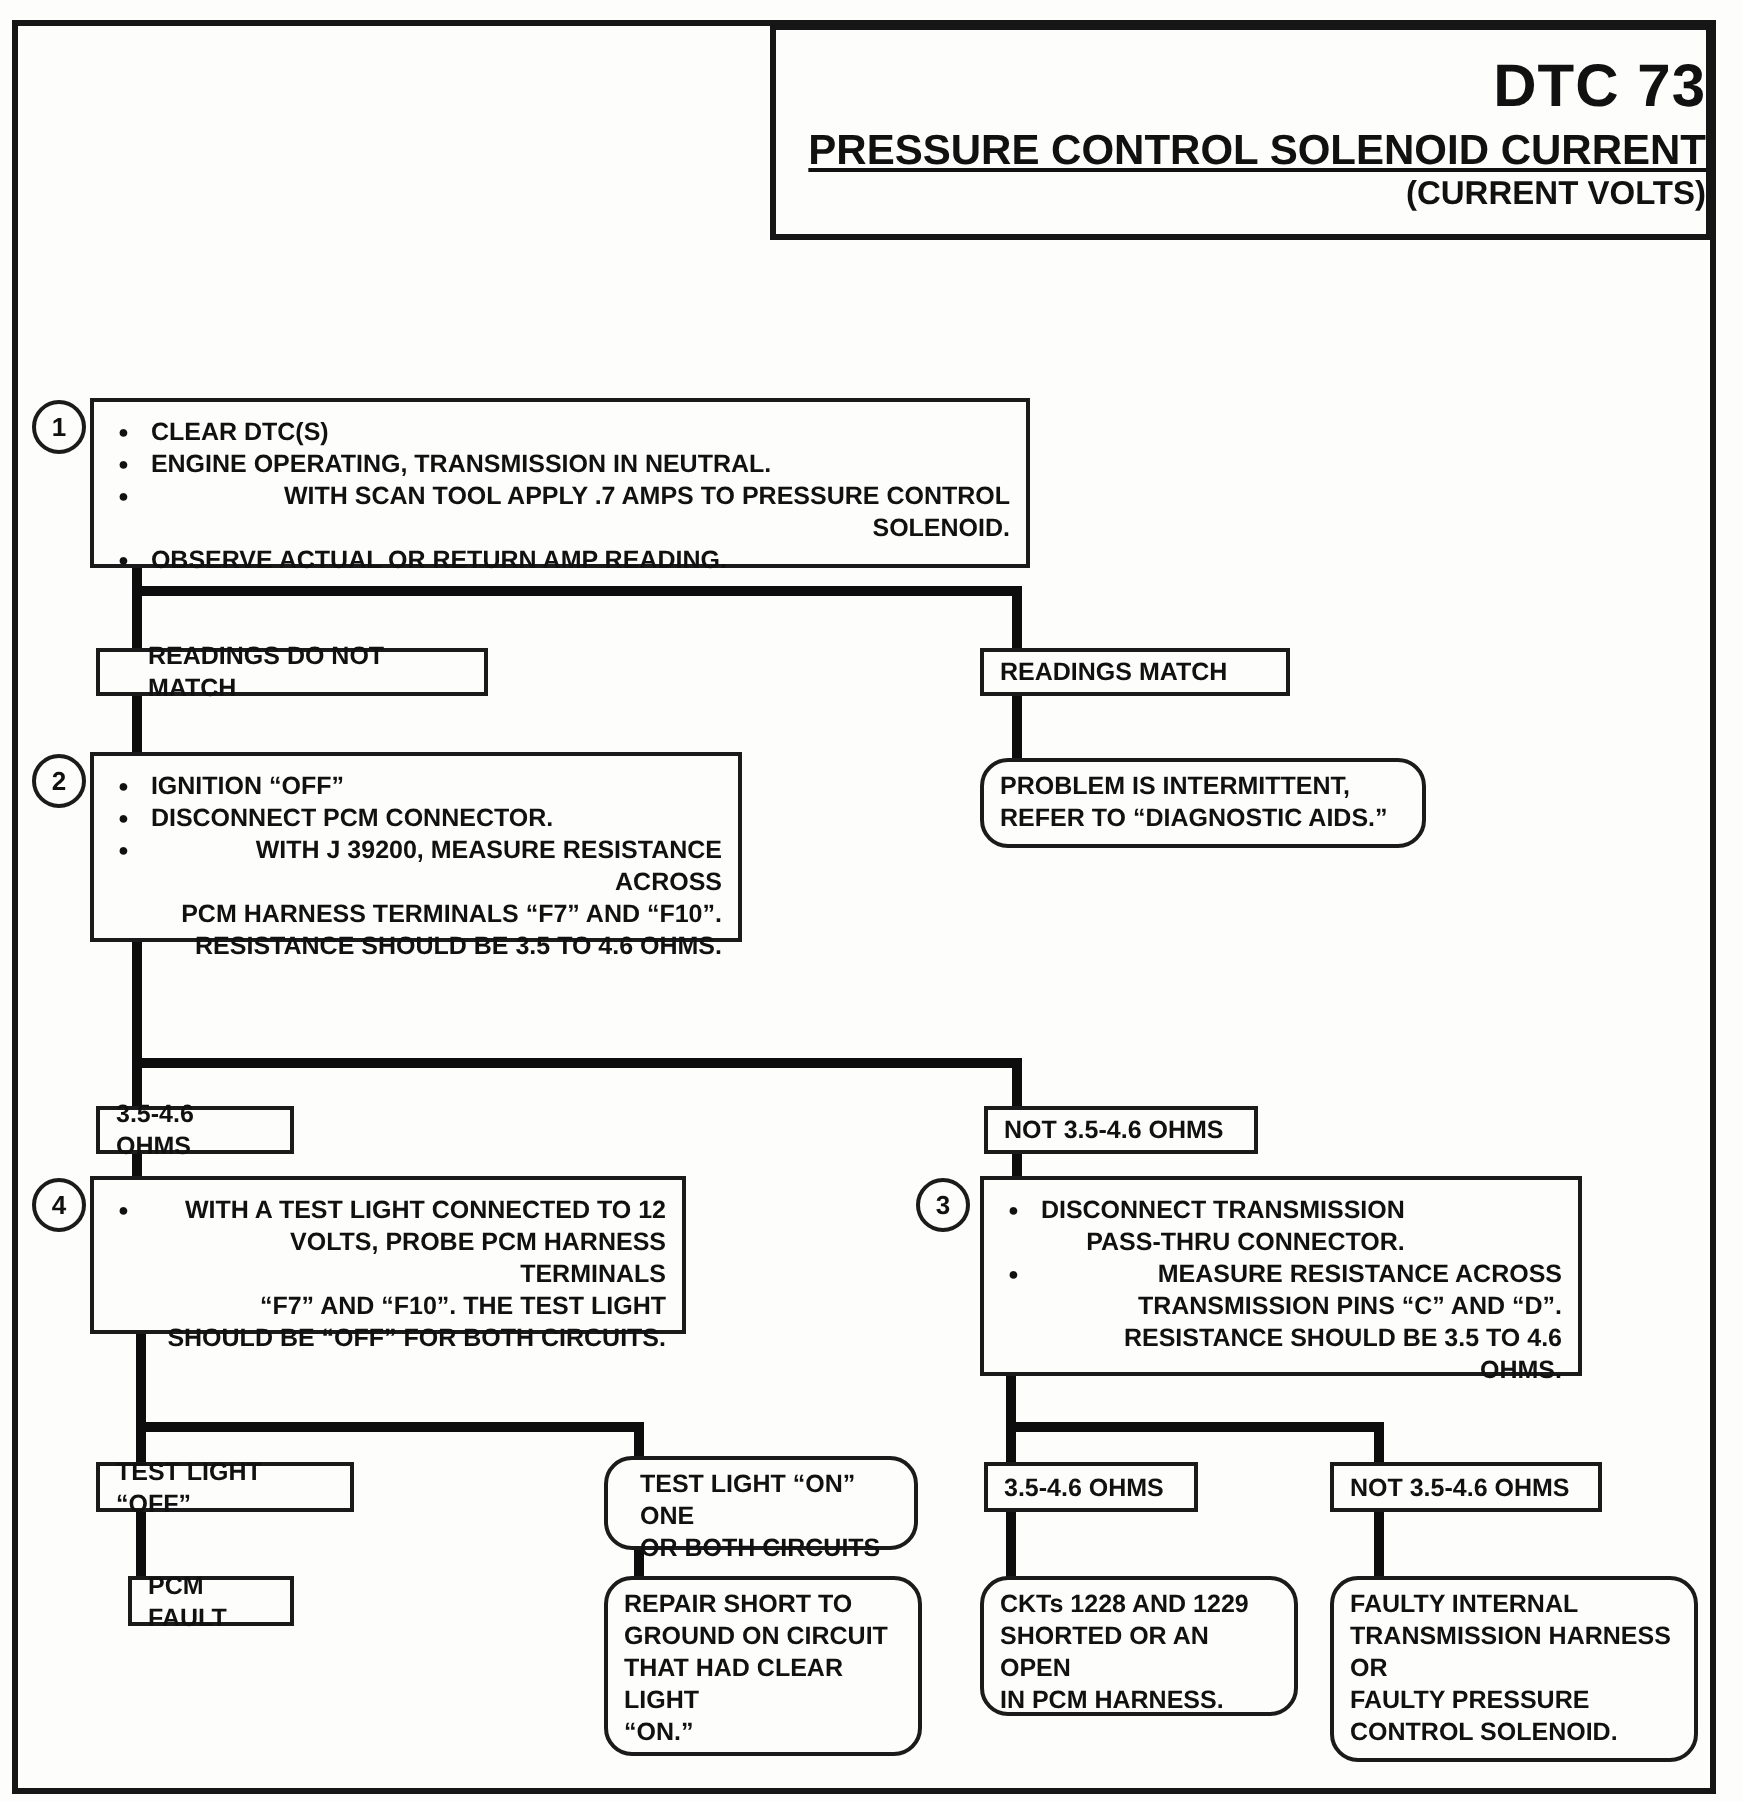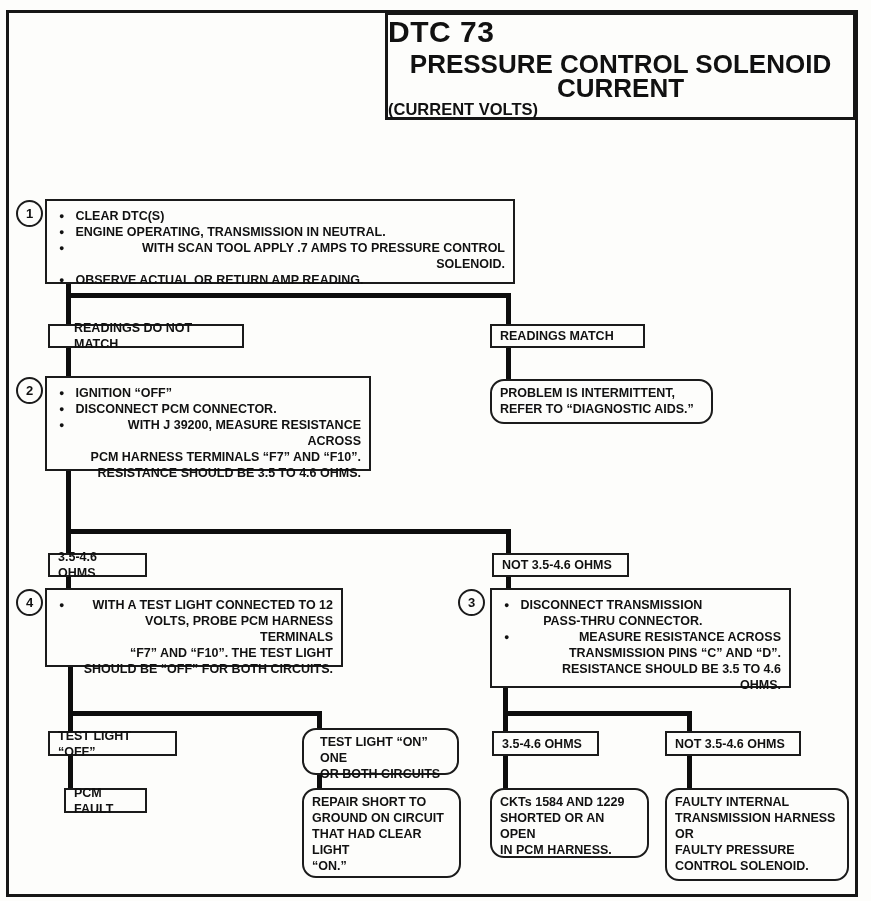--- a/index.html
+++ b/index.html
@@ -11,25 +11,25 @@
     color:#111;
     overflow:hidden;
   }
   .frame{
     position:absolute;left:6px;top:10px;width:846px;height:881px;
     border:3px solid #161616;
   }
   .titlebox{
     position:absolute;left:385px;top:12px;width:465px;height:102px;
     border:3px solid #161616;background:#fdfdfb;
-    display:flex;flex-direction:column;justify-content:center;align-items:flex-start;
+    display:flex;flex-direction:column;justify-content:center;align-items:flex-end;
     text-align:center;
   }
   .title-dtc{font-size:30px;font-weight:bold;letter-spacing:.5px;line-height:34px;}
-  .title-name{font-size:26px;font-weight:bold;line-height:24px;margin-top:3px;}
+  .title-name{font-size:21px;font-weight:bold;line-height:24px;margin-top:3px;text-decoration:underline;}
   .title-sub{font-size:16.5px;font-weight:bold;line-height:18px;}
   .box{
     position:absolute;border:2px solid #1b1b1b;background:#fdfdfb;
     font-size:12.5px;font-weight:bold;line-height:16px;
     box-sizing:border-box;
   }
   .stepbox{padding:7px 8px 4px 12px;}
   .label{display:flex;align-items:center;padding:2px 8px;white-space:pre-line;}
   .label.multi{align-items:flex-start;padding-top:4px;border-radius:14px;}
   .circle{
@@ -163,21 +163,21 @@
   <div class="box label multi" style="left:302px;top:728px;width:157px;height:47px;padding-left:16px;">TEST LIGHT “ON” ONE
 OR BOTH CIRCUITS</div>
   <div class="box label" style="left:492px;top:731px;width:107px;height:25px;">3.5-4.6 OHMS</div>
   <div class="box label" style="left:665px;top:731px;width:136px;height:25px;">NOT 3.5-4.6 OHMS</div>
 
   <div class="box label" style="left:64px;top:788px;width:83px;height:25px;">PCM FAULT</div>
   <div class="box label multi" style="left:302px;top:788px;width:159px;height:90px;">REPAIR SHORT TO
 GROUND ON CIRCUIT
 THAT HAD CLEAR LIGHT
 “ON.”</div>
-  <div class="box label multi" style="left:490px;top:788px;width:159px;height:70px;">CKTs 1584 AND 1229
+  <div class="box label multi" style="left:490px;top:788px;width:159px;height:70px;">CKTs 1228 AND 1229
 SHORTED OR AN OPEN
 IN PCM HARNESS.</div>
   <div class="box label multi" style="left:665px;top:788px;width:184px;height:93px;">FAULTY INTERNAL
 TRANSMISSION HARNESS
 OR
 FAULTY PRESSURE
 CONTROL SOLENOID.</div>
 
 </div>
 

